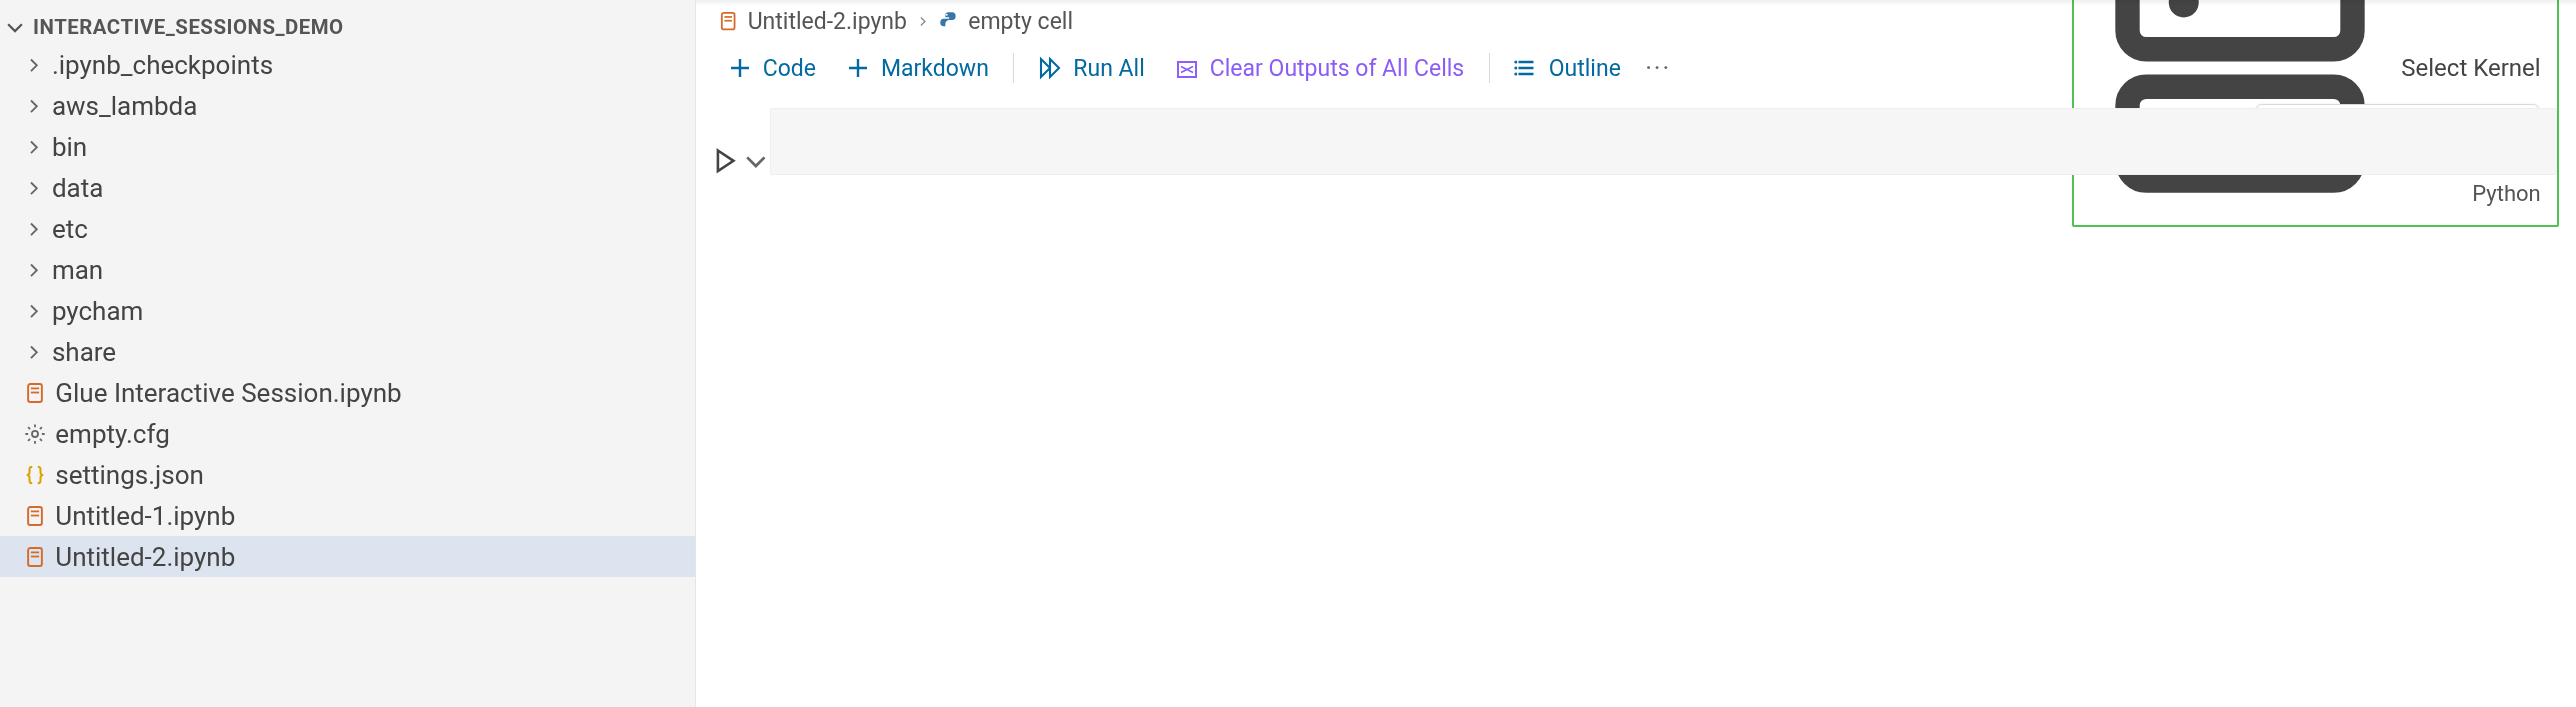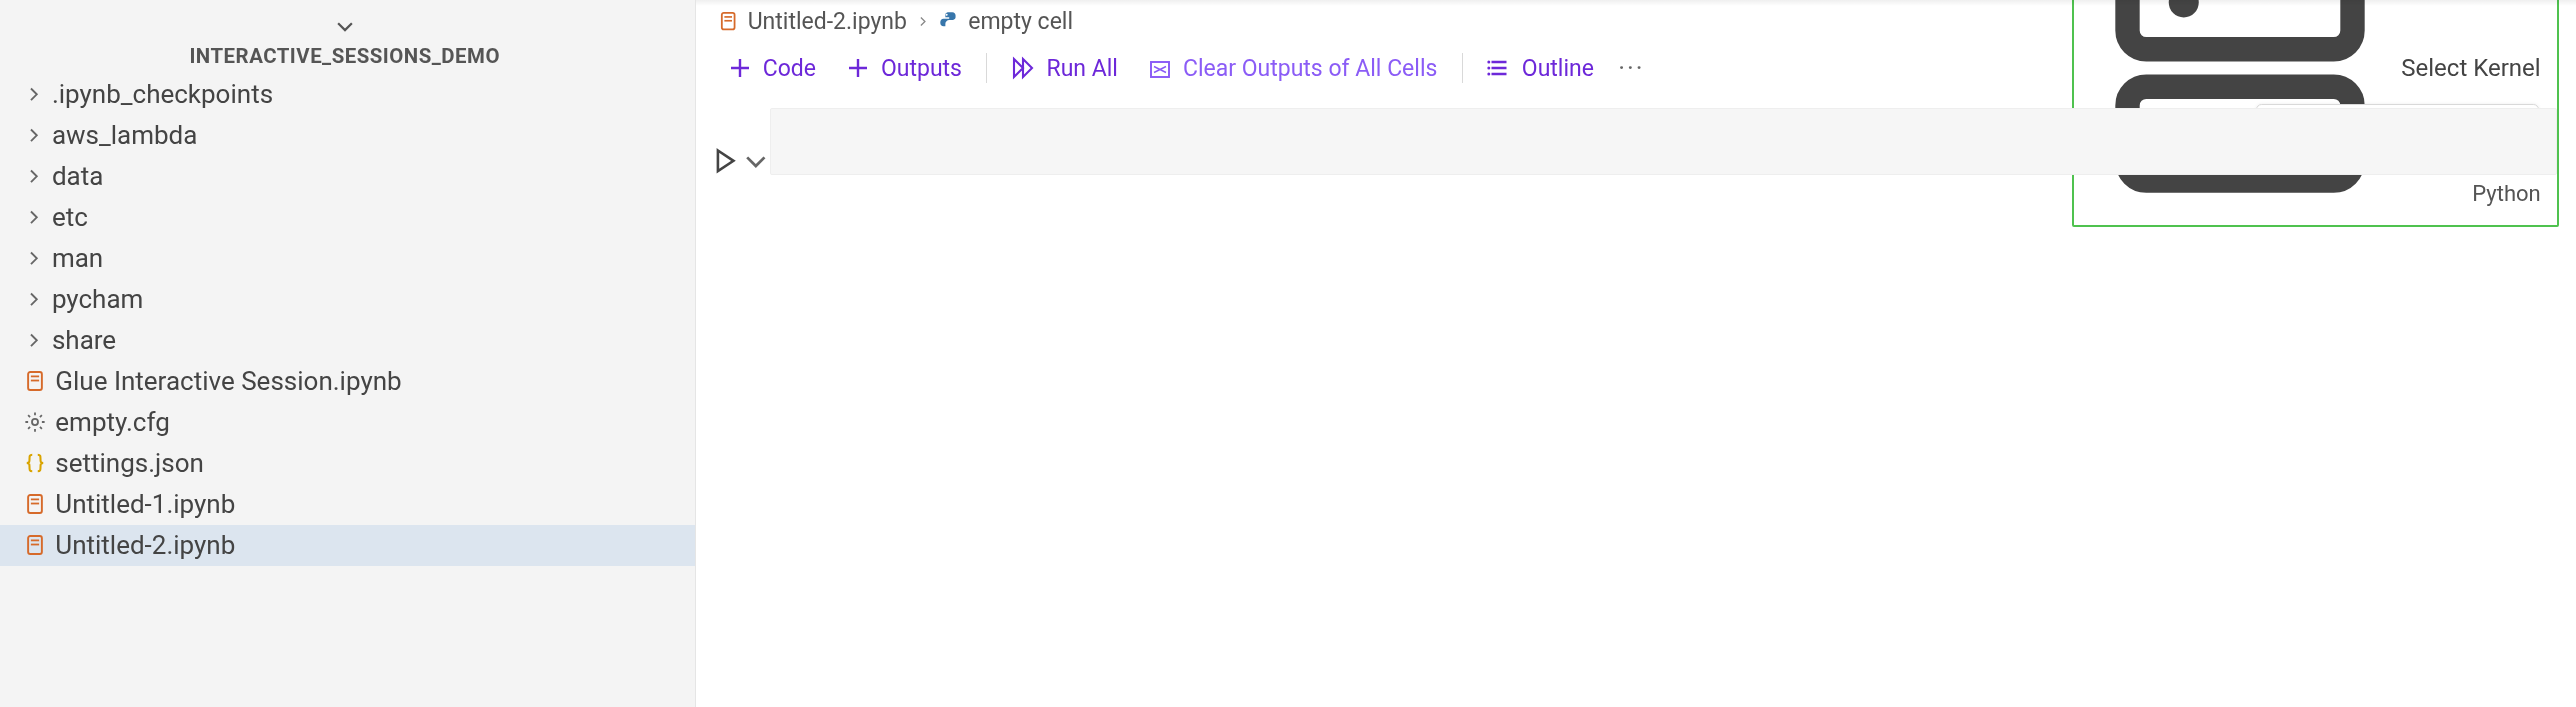--- a/index.html
+++ b/index.html
@@ -1,38 +1,38 @@
 <!DOCTYPE html>
 <html><head>
 <meta charset="utf-8">
 <style>
   * { box-sizing: border-box; margin: 0; padding: 0; }
   html, body { width: 2576px; height: 707px; font-family: -apple-system, "Segoe UI", Roboto, sans-serif; font-size: 22px; color: #333; background: #fff; overflow: hidden; }
   .root { display: flex; width: 100%; height: 100%; }
 
   
   .sidebar { width: 696px; flex-shrink: 0; background: #f4f4f4; height: 100%; padding-top: 9.3px; border-right: 0.9px solid #e5e5e5; }
-  .sb-header { display: flex; align-items: center; gap: 7.4px; padding: 5.6px 9.3px 5.6px 3.7px; font-weight: 700; letter-spacing: 0.5px; color: #555; font-size: 20.4px; flex-direction: column; }
+  .sb-header { display: flex; align-items: center; gap: 7.4px; padding: 5.6px 9.3px 5.6px 3.7px; font-weight: 700; letter-spacing: 0.5px; color: #555; font-size: 20.4px; }
   .sb-header .chev { width: 22px; display:flex; align-items:center; justify-content:center; color:#555;}
   .sb-item { display: flex; align-items: center; gap: 9.3px; height: 41px; padding-left: 24px; cursor: default; font-size: 26px; color:#444; }
   .sb-item.selected { background: #dce5ef; }
   .sb-item .chev { width: 18.6px; display:flex; align-items:center; justify-content:center; color:#666; }
   .sb-item .ficon { width: 22px; display:flex; align-items:center; justify-content:center; }
   .sb-item.file { }
 
   
   .editor { flex: 1; display:flex; flex-direction:column; background:#fff; position:relative; }
   .editor-top-shadow { position:absolute; top:0; left:0; right:0; height:5.6px; background:linear-gradient(#00000010,transparent); }
   .breadcrumb { display:flex; align-items:center; gap:9.3px; height:43px; padding:0 22px; font-size:23px; color:#555; }
   .breadcrumb .sep { color:#999; }
   .crumb { display:flex; align-items:center; gap:9.3px; }
   .crumb .ic { width:20.4px; height:20.4px; display:flex; align-items:center; justify-content:center; }
 
   .toolbar { display:flex; align-items:center; height:50px; padding:0 16.7px; gap:0; font-size:23px; color:#555; }
-  .tbtn { display:flex; align-items:center; gap:11px; padding:5.6px 15px; border-radius:5.6px; cursor:default; color:#6d28d9; }
+  .tbtn { display:flex; align-items:center; gap:11px; padding:5.6px 15px; border-radius:5.6px; cursor:default; color:#0369a1; }
   .tbtn.disabled { color:#8b5cf6; }
   .vdiv { width:0.9px; height:30px; background:#d9d9d9; margin:0 9.3px; }
   .tbtn .ic, .celltb .ic { width:24px; height:24px; display:flex; align-items:center; justify-content:center; color:inherit; }
   .dots { font-size:26px; letter-spacing:1.9px; color:#666; padding:0 9.3px;}
   .spacer { flex:1; }
   .kernel-btn { display:flex; align-items:center; gap:11px; padding:7.4px 16.7px; border:2.8px solid #4fc24f; border-radius:1.9px; font-size:24px; color:#444; }
 
   .cell-row { display:flex; align-items:center; padding:15px 0 0 15px; position:relative; }
   .run-gutter { width:59px; display:flex; align-items:center; justify-content:flex-start; gap:3.7px; padding-top:7.4px; color:#555; }
   .cell-body { flex:1; margin-right:18.6px; }
@@ -75,20 +75,28 @@
             </svg>
           </span>
           <span>aws_lambda</span>
         </div>
         <div class="sb-item">
           <span class="chev">
             <svg viewBox="0 0 16 16">
               <path d="M6 3l5 5-5 5" fill="none" stroke="currentColor" stroke-width="1.6"></path>
             </svg>
           </span>
+          <span>bin</span>
+        </div>
+        <div class="sb-item">
+          <span class="chev">
+            <svg viewBox="0 0 16 16">
+              <path d="M6 3l5 5-5 5" fill="none" stroke="currentColor" stroke-width="1.6"></path>
+            </svg>
+          </span>
           <span>data</span>
         </div>
         <div class="sb-item">
           <span class="chev">
             <svg viewBox="0 0 16 16">
               <path d="M6 3l5 5-5 5" fill="none" stroke="currentColor" stroke-width="1.6"></path>
             </svg>
           </span>
           <span>etc</span>
         </div>
@@ -206,21 +214,21 @@
             </svg>
           </span>
         <span>Code</span>
       </div>
       <div class="tbtn">
         <span class="ic">
             <svg viewBox="0 0 16 16">
               <path d="M8 2v12M2 8h12" stroke="currentColor" stroke-width="1.6"></path>
             </svg>
           </span>
-        <span>Outputs</span>
+        <span>Markdown</span>
       </div>
       <div class="vdiv"></div>
       <div class="tbtn">
         <span class="ic">
             <svg viewBox="0 0 16 16">
               <path d="M2 2l6 6-6 6zM8 2l6 6-6 6z" fill="none" stroke="currentColor" stroke-width="1.4"></path>
             </svg>
           </span>
         <span>Run All</span>
       </div>

